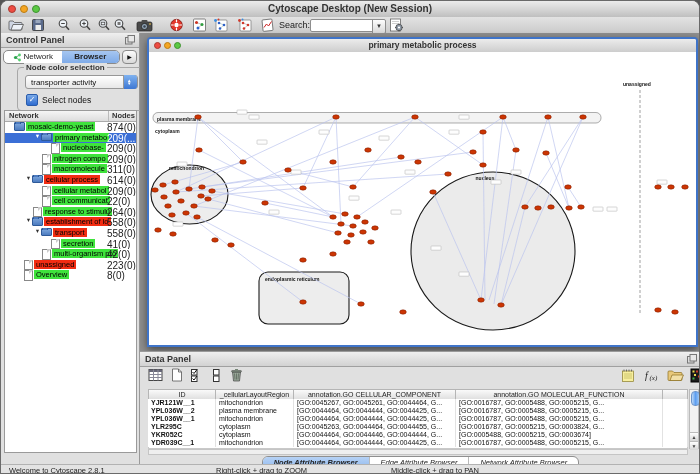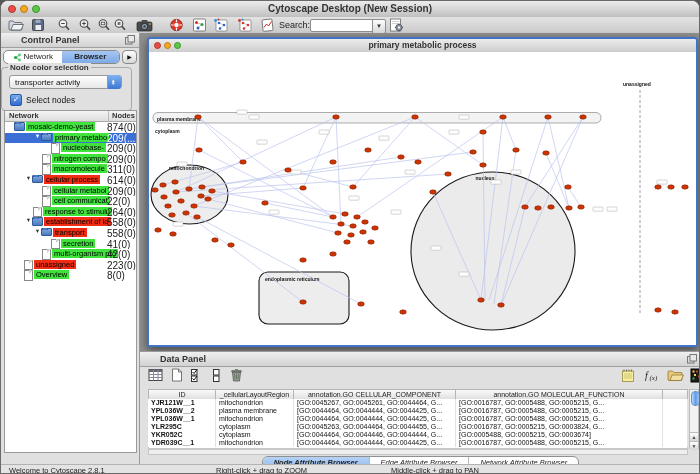--- a/index.html
+++ b/index.html
@@ -22,29 +22,29 @@
   .tbi{position:absolute;top:1px;height:14px;cursor:pointer;}
   .searchlbl{position:absolute;left:278px;top:3px;font-size:9px;color:#222;}
   .searchbox{position:absolute;left:309px;top:1.5px;width:58px;height:11px;border:1px solid #8e8e8e;
     background:#fff;font-size:8px;padding:0 2px;border-radius:2px 0 0 2px;}
   .searcharrow{position:absolute;left:371px;top:1.5px;width:12px;height:13px;background:linear-gradient(#fdfdfd,#d8d8d8);
     border:1px solid #8e8e8e;border-radius:0 2px 2px 0;font-size:6px;color:#333;text-align:center;line-height:13px;}
   
   .control{position:absolute;left:0;top:32px;width:139px;height:431px;background:#e0e0e0;
     border-right:1px solid #9a9a9a;box-sizing:border-box;}
   .phead{height:14px;background:linear-gradient(#efefef,#d2d2d2);border-bottom:1px solid #a0a0a0;
-    font-size:9px;font-weight:bold;color:#333;line-height:14px;padding-left:20px;position:relative;}
+    font-size:9px;font-weight:bold;color:#333;line-height:14px;padding-left:5px;position:relative;}
   .floatic{position:absolute;right:4px;top:2px;}
   .cptabs{height:16px;display:flex;align-items:center;padding:1px 2px;}
   .segwrap{display:flex;border:1px solid #8a8a8a;border-radius:5px;overflow:hidden;background:#fff;height:12px;flex:1;}
   .cpseg{flex:1;font-size:8px;text-align:center;line-height:12px;color:#222;display:flex;align-items:center;justify-content:center;gap:2px;}
   .cpseg.sel{background:linear-gradient(#a6c6f0,#7fabe8);font-weight:bold;}
   .cparrow{width:13px;height:12px;margin-left:2px;border:1px solid #8a8a8a;border-radius:4px;background:linear-gradient(#fdfdfd,#d8d8d8);
     font-size:6px;text-align:center;line-height:12px;color:#111;}
-  .groupbox{position:absolute;left:0;top:34px;width:129px;height:42px;border:1px solid #a8a8a8;border-radius:4px;}
+  .groupbox{position:absolute;left:16px;top:34px;width:129px;height:42px;border:1px solid #a8a8a8;border-radius:4px;}
   .grouplbl{position:absolute;left:6px;top:-5px;background:#e0e0e0;padding:0 2px;font-size:8px;font-weight:bold;color:#333;}
   .combo{position:absolute;left:7px;top:7px;width:113px;height:14px;background:linear-gradient(#fff,#e7e7e7);
     border:1px solid #979797;border-radius:3px;font-size:8px;line-height:13px;padding-left:5px;color:#111;box-sizing:border-box;}
   .combostep{position:absolute;right:0;top:-1px;width:13px;height:14px;border-radius:0 3px 3px 0;
     background:linear-gradient(#7fb2f0,#3d77d3);border-left:1px solid #979797;}
   .combostep:before{content:"▲";position:absolute;top:-1px;left:3px;font-size:4.5px;color:#fff;}
   .combostep:after{content:"▼";position:absolute;bottom:-1px;left:3px;font-size:4.5px;color:#fff;}
   .checkrow{position:absolute;left:8px;top:26px;display:flex;align-items:center;gap:4px;}
   .checkbox{width:10px;height:10px;border-radius:2px;background:linear-gradient(#79a9e8,#2f6cd0);
     border:1px solid #2a5cab;color:#fff;font-size:8px;line-height:10px;text-align:center;}

